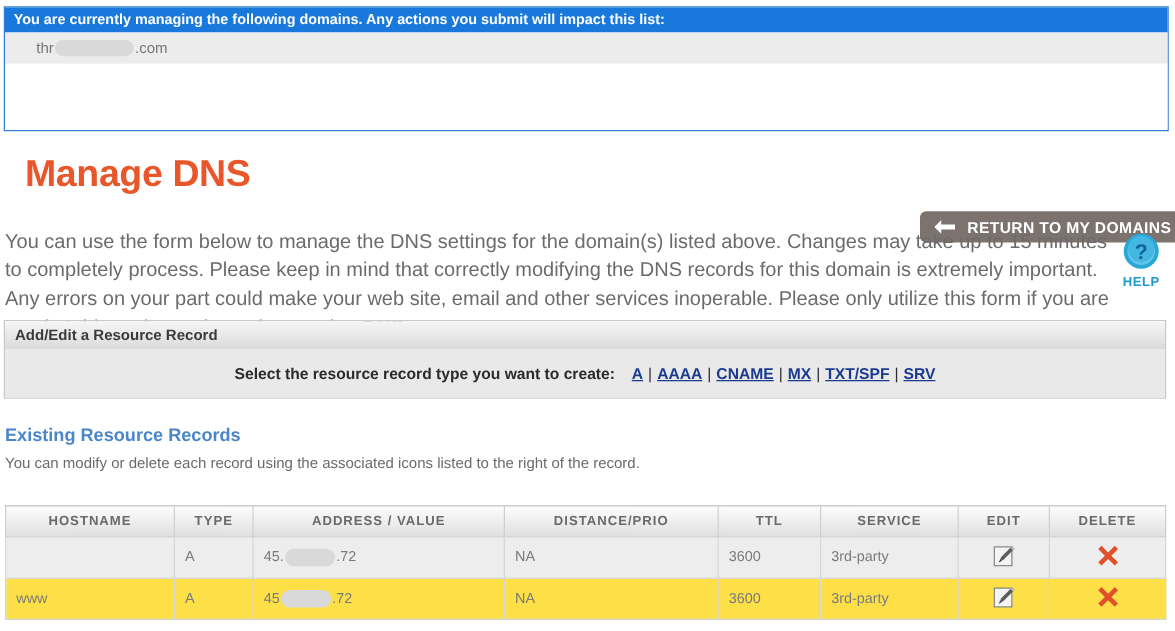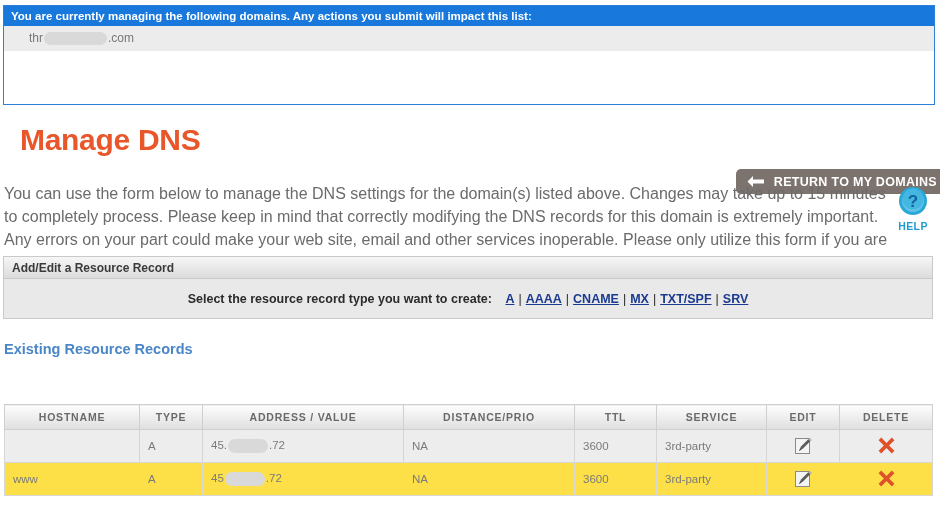--- a/index.html
+++ b/index.html
@@ -269,20 +269,21 @@
     <a class="rr-link">MX</a>
     <span class="rr-sep">|</span>
     <a class="rr-link">TXT/SPF</a>
     <span class="rr-sep">|</span>
     <a class="rr-link">SRV</a>
   </div>
 </div>
 
 <div class="existing-title">Existing Resource Records</div>
 <div class="existing-desc">
+  <div>You can modify or delete each record using the associated icons listed to the right of the record.</div>
 </div>
 
 <table class="rec-table">
   <colgroup>
     <col style="width:135px">
       <col style="width:63px">
       <col style="width:201px">
     <col style="width:171px">
       <col style="width:82px">
       <col style="width:110px">

